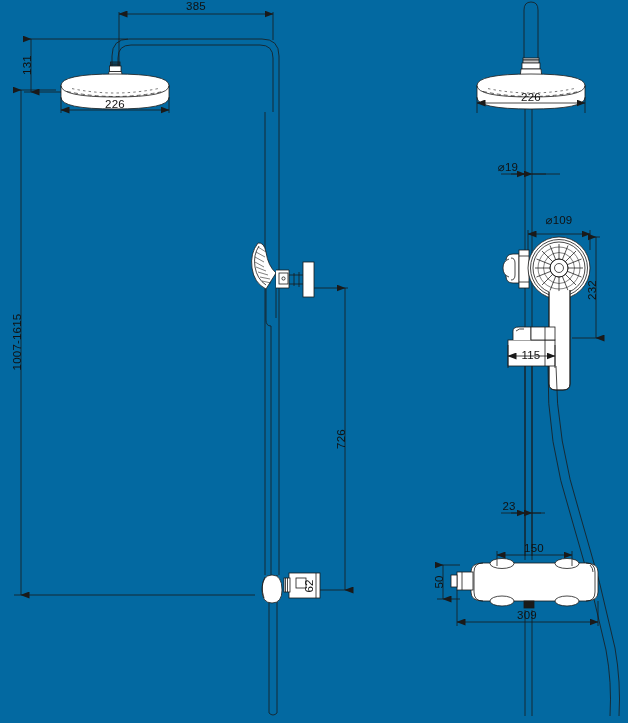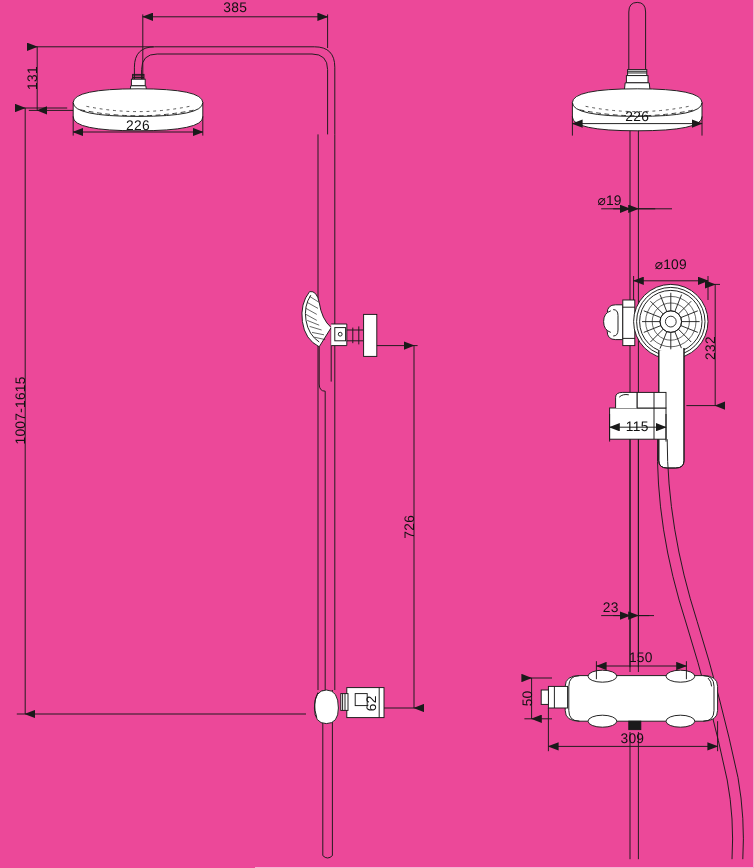--- a/index.html
+++ b/index.html
@@ -8,21 +8,21 @@
     padding: 0;
     background: #ffffff;
   }
   body {
     font-family: "Liberation Sans", sans-serif;
   }
   #drawing-root {
     position: relative;
     width: 628px;
     height: 723px;
-    background: #ec4899;
+    background: #0369a1;
     overflow: hidden;
   }
   #drawing-svg {
     position: absolute;
     left: 0;
     top: 0;
     width: 628px;
     height: 723px;
     display: block;
   }

